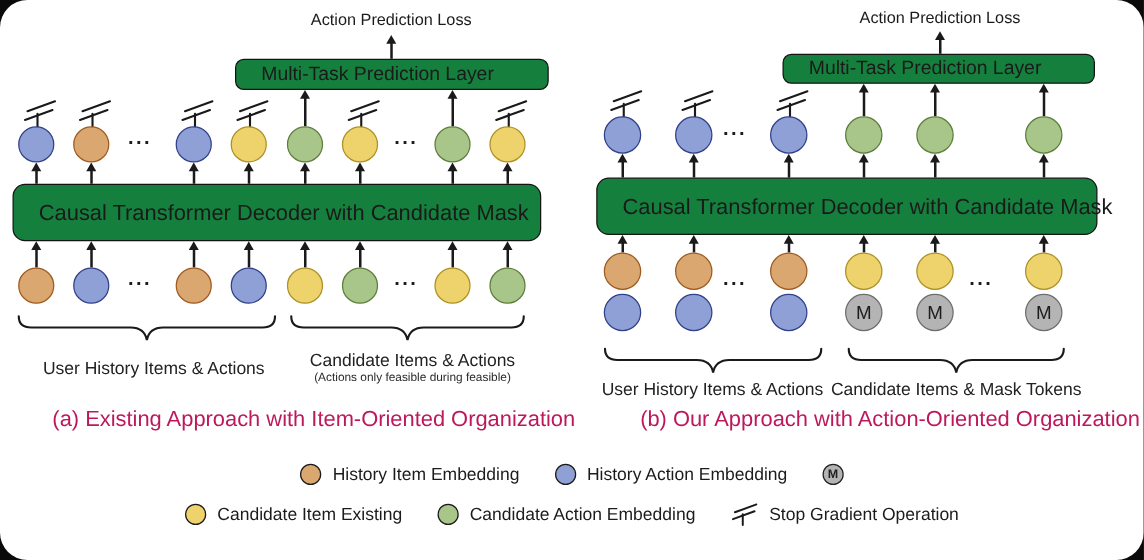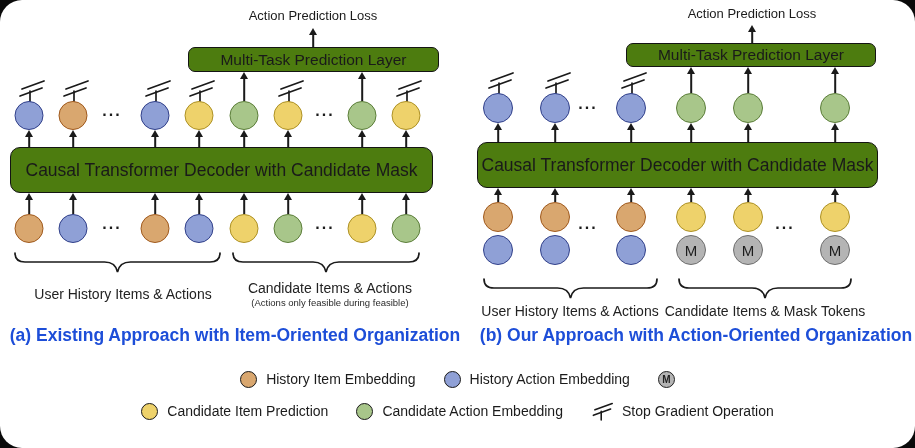--- a/index.html
+++ b/index.html
@@ -2,22 +2,22 @@
 <html style="--orange: #D9A76F; --orange_border: #A05A1E; --blue: #8FA0D6; --blue_border: #31408A; --yellow: #EED26B; --yellow_border: #AD9126; --green: #A8C68A; --green_border: #5C7E3A; --gray: #B4B4B4; --gray_border: #6E6E6E; --line: #1A1A1A;"><head>
 <meta charset="utf-8">
 <style>
   html,body{margin:0;padding:0;background:#0a0a0a;}
   .page{position:relative;width:915px;height:448px;background:#ffffff;border-radius:22px;
         overflow:hidden;font-family:"Liberation Sans",sans-serif;color:#1a1a1a;}
   .panel{position:absolute;top:0;height:360px;}
   .abs{position:absolute;}
   .ctr{transform:translateX(-50%);white-space:nowrap;}
   .loss{font-size:13px;color:#1b1b1b;}
-  .box{position:absolute;box-sizing:border-box;border:1.6px solid #141414;background:#4d7c0f;
-       display:flex;align-items:center;justify-content:center;white-space:nowrap;}
+  .box{position:absolute;box-sizing:border-box;border:1.6px solid #141414;background:#15803d;
+       display:flex;align-items:center;justify-content:flex-start;white-space:nowrap;padding-left:20px;}
   .predbox{border-radius:7px;font-size:15.5px;}
   .decbox{border-radius:10px;font-size:17.5px;}
   .row{position:absolute;left:0;width:100%;}
   .circle{position:absolute;box-sizing:border-box;border:1.8px solid;border-radius:50%;
           transform:translateX(-50%);display:flex;align-items:center;justify-content:center;}
   .c-orange{background:var(--orange);border-color:var(--orange_border);}
   .c-blue{background:var(--blue);border-color:var(--blue_border);}
   .c-yellow{background:var(--yellow);border-color:var(--yellow_border);}
   .c-green{background:var(--green);border-color:var(--green_border);}
   .c-mask{background:var(--gray);border-color:var(--gray_border);font-size:15px;color:#1d1d1d;}
@@ -25,21 +25,21 @@
   .uparrow::before{content:'';position:absolute;left:50%;transform:translateX(-50%);
                    top:4px;bottom:0;width:1.6px;background:var(--line);}
   .uparrow::after{content:'';position:absolute;top:0;left:50%;transform:translateX(-50%);
                   width:0;height:0;border-left:4.5px solid transparent;
                   border-right:4.5px solid transparent;border-bottom:7px solid var(--line);}
   .dots{position:absolute;transform:translate(-50%,-72%);font-weight:800;font-size:16px;
         letter-spacing:2px;color:#1c1c1c;}
   .sg{position:absolute;transform:translateX(-50%);}
   .grouplabel{font-size:14px;color:#222;}
   .sublabel{font-size:9.5px;color:#2a2a2a;}
-  .caption{font-size:17.5px;font-weight:bold;color:#1d4ed8;}
+  .caption{font-size:17.5px;font-weight:normal;color:#be185d;margin-left:16px;}
   .legend{position:absolute;left:0;right:0;top:368px;display:flex;flex-direction:column;
           align-items:center;gap:10px;}
   .legend-row{display:flex;align-items:center;gap:28px;height:22px;}
   .legend-item{display:flex;align-items:center;gap:9px;}
   .lswatch{display:inline-flex;align-items:center;justify-content:center;width:17px;height:17px;
            box-sizing:border-box;border:1.5px solid;border-radius:50%;}
   .lswatch.c-mask{font-size:10px;font-weight:bold;color:#222;}
   .legend-label{font-size:14px;color:#1b1b1b;text-align:center;}
   svg.brace{position:absolute;overflow:visible;}
 </style>
@@ -244,21 +244,21 @@
           <span class="lswatch c-blue"></span>
           <span class="legend-label">History Action Embedding</span>
         </span>
         <span class="legend-item">
           <span class="lswatch c-mask">M</span>
         </span>
       </div>
       <div class="legend-row">
         <span class="legend-item">
           <span class="lswatch c-yellow"></span>
-          <span class="legend-label">Candidate Item Prediction</span>
+          <span class="legend-label">Candidate Item Existing</span>
         </span>
         <span class="legend-item">
           <span class="lswatch c-green"></span>
           <span class="legend-label">Candidate Action Embedding</span>
         </span>
         <span class="legend-item">
           <svg width="22" height="20" viewBox="0 0 28 23">
             <g stroke="#1A1A1A" stroke-width="2" stroke-linecap="round">
               <line x1="13" y1="23" x2="13" y2="12"></line>
               <line x1="3" y1="17" x2="25" y2="9"></line>

